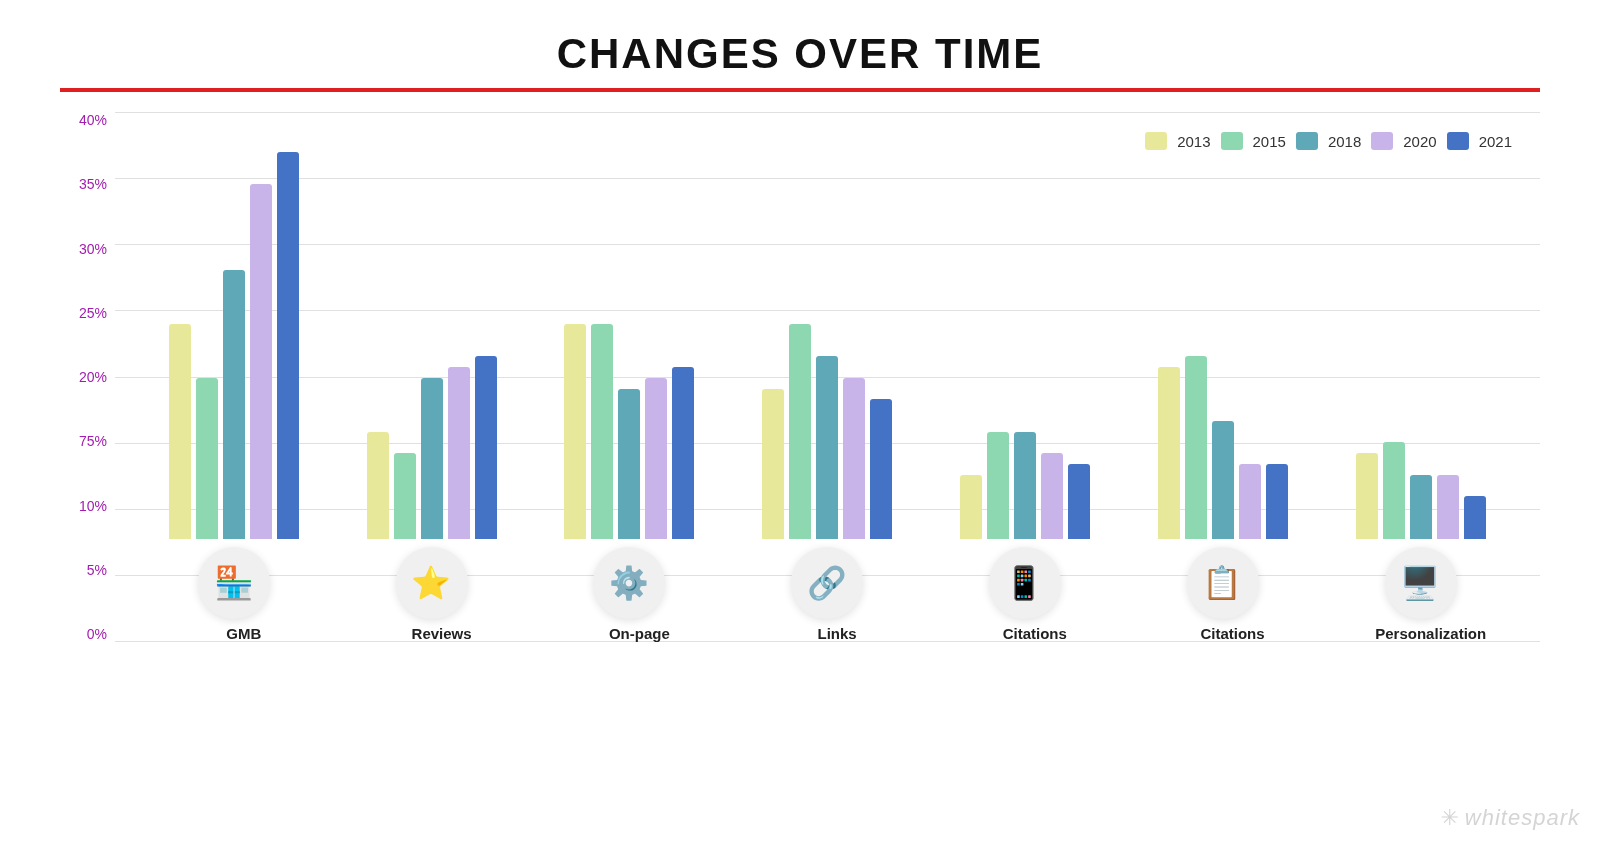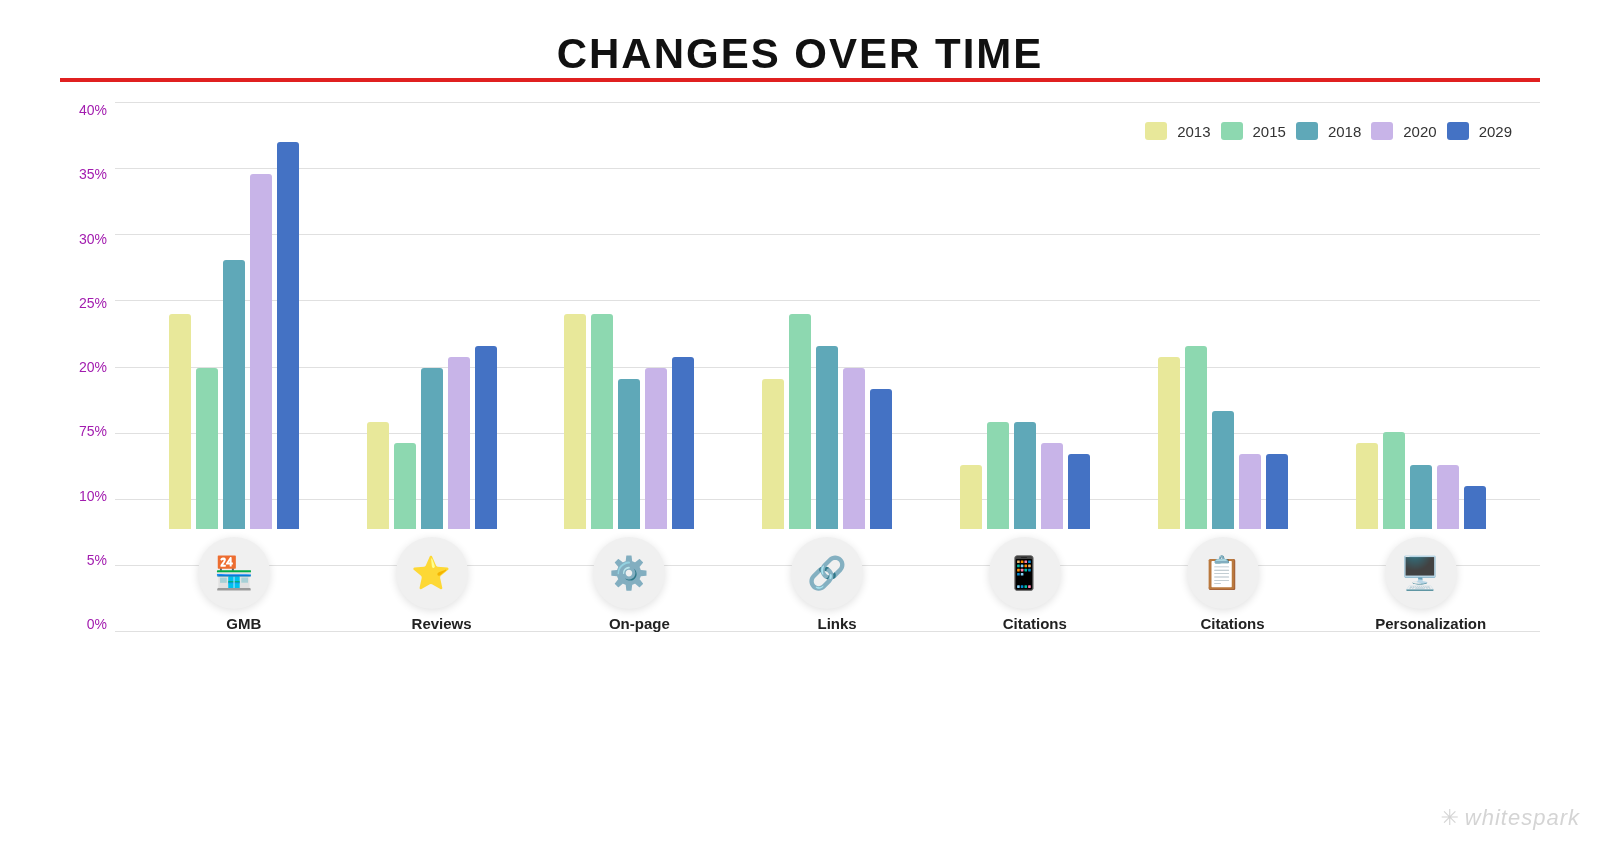--- a/index.html
+++ b/index.html
@@ -17,20 +17,21 @@
       background: #fff;
       position: relative;
       padding: 30px 60px 20px 60px;
     }
     .title {
       text-align: center;
       font-size: 42px;
       font-weight: 900;
       letter-spacing: 2px;
       color: #111;
+      margin-bottom: 10px;
     }
     .red-line {
       width: 100%;
       height: 4px;
       background: #e02020;
       margin-bottom: 20px;
     }
     .chart-area {
       display: flex;
       width: 100%;
@@ -304,21 +305,21 @@
           <div class="legend-item">
       <div class="legend-color" style="background:#5fa8b8"></div>
       <span>2018</span>
     </div>
           <div class="legend-item">
       <div class="legend-color" style="background:#c8b4e8"></div>
       <span>2020</span>
     </div>
           <div class="legend-item">
       <div class="legend-color" style="background:#4472c4"></div>
-      <span>2029</span>
+      <span>2021</span>
     </div>
         </div>
     </div>
   </div>
 
   <div class="watermark">
     <span class="watermark-icon">✳</span>
     <span class="watermark-text">whitespark</span>
   </div>
 </div>

